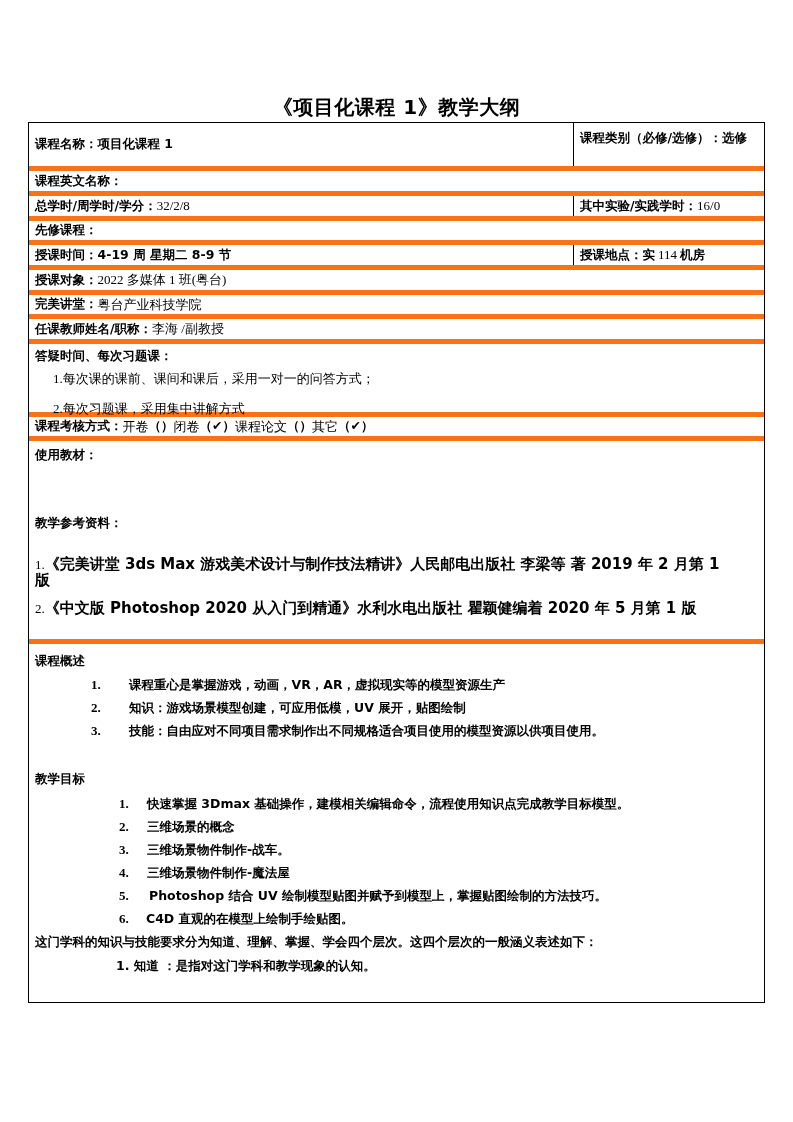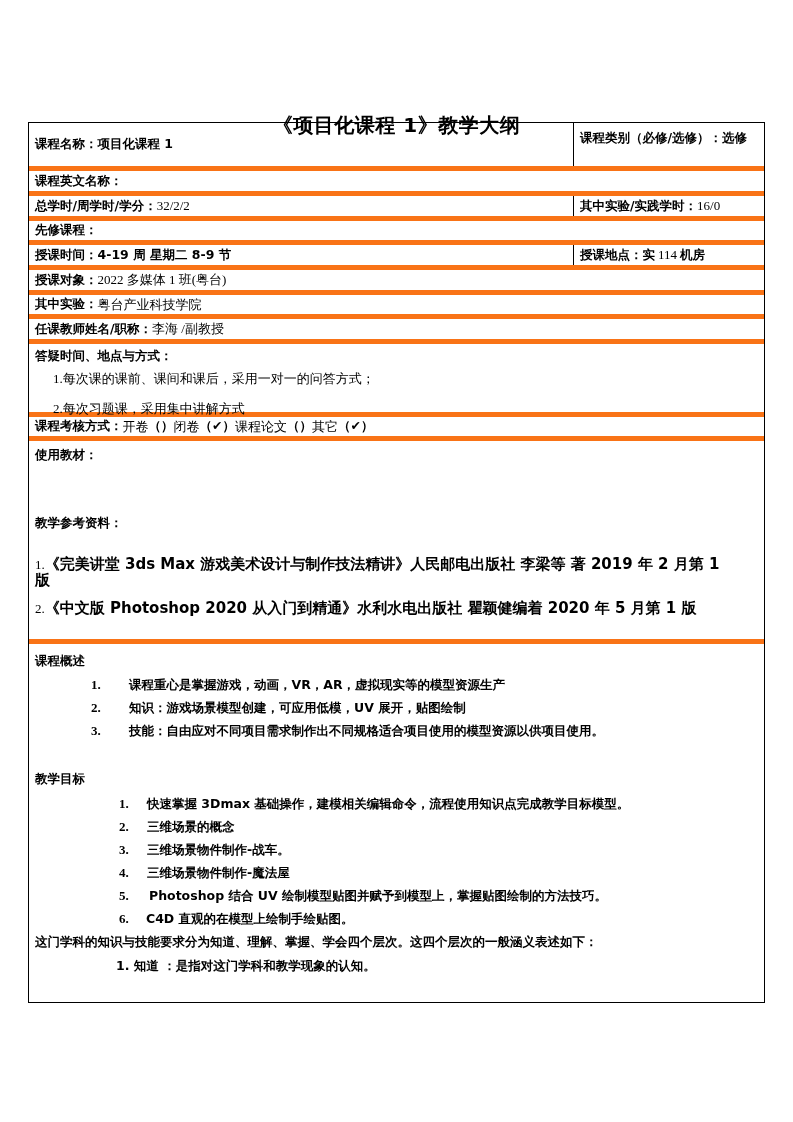--- a/index.html
+++ b/index.html
@@ -2,21 +2,21 @@
 <html><head>
 <meta charset="utf-8">
 <style>
   html, body { margin: 0; padding: 0; background: #ffffff; }
   body {
     width: 793px; height: 1122px; position: relative; overflow: hidden;
     font-family: "Liberation Serif", "DejaVu Serif", serif;
     color: #000;
   }
   .page-title {
-    position: absolute; left: 0; width: 793px; top: 112px;
+    position: absolute; left: 0; width: 793px; top: 94px;
     text-align: center; font-size: 20px; font-weight: bold;
     font-family: "DejaVu Sans", "Liberation Sans", sans-serif;
     letter-spacing: 0.5px;
   }
   .tbl {
     position: absolute; left: 28px; top: 122px; width: 737px; height: 881px;
     border: 1px solid #000; box-sizing: border-box;
   }
   .row {
     position: absolute; left: 0; right: 0;
@@ -75,21 +75,21 @@
   <div class="row" style="top:48px; height:25px;">
     <div class="cell full">
       <span class="lbl">课程英文名称：</span>
       <span class="val"></span>
     </div>
   </div>
 
   <div class="row" style="top:73px; height:25px;">
     <div class="cell left">
       <span class="lbl">总学时/周学时/学分：</span>
-      <span class="val">32/2/2</span>
+      <span class="val">32/2/8</span>
     </div>
     <div class="cell right">
       <span class="lbl">其中实验/实践学时：</span>
       <span class="val">16/0</span>
     </div>
   </div>
 
   <div class="row" style="top:98px; height:24px;">
     <div class="cell full">
       <span class="lbl">先修课程：</span>
@@ -112,35 +112,35 @@
 
   <div class="row" style="top:147px; height:25px;">
     <div class="cell full">
       <span class="lbl">授课对象：</span>
       <span class="val">2022 多媒体 1 班(粤台)</span>
     </div>
   </div>
 
   <div class="row" style="top:172px; height:24px;">
     <div class="cell full">
-      <span class="lbl">其中实验：</span>
+      <span class="lbl">完美讲堂：</span>
       <span class="val">粤台产业科技学院</span>
     </div>
   </div>
 
   <div class="row" style="top:196px; height:25px;">
     <div class="cell full">
       <span class="lbl">任课教师姓名/职称：</span>
       <span class="val">李海  /副教授</span>
     </div>
   </div>
 
   <div class="row" style="top:221px; height:73px;">
     <div class="block" style="top:4px;">
-      <div class="lbl">答疑时间、地点与方式：</div>
+      <div class="lbl">答疑时间、每次习题课：</div>
       <div class="val" style="padding-left:18px; margin-top:5px;">1.每次课的课前、课间和课后，采用一对一的问答方式；</div>
       <div class="val" style="padding-left:18px; margin-top:12px;">2.每次习题课，采用集中讲解方式</div>
     </div>
   </div>
 
   <div class="row" style="top:294px; height:24px;">
     <div class="cell full">
       <span class="lbl">课程考核方式：</span>
       <span class="val">开卷</span>
       <span class="lbl">（）</span>

